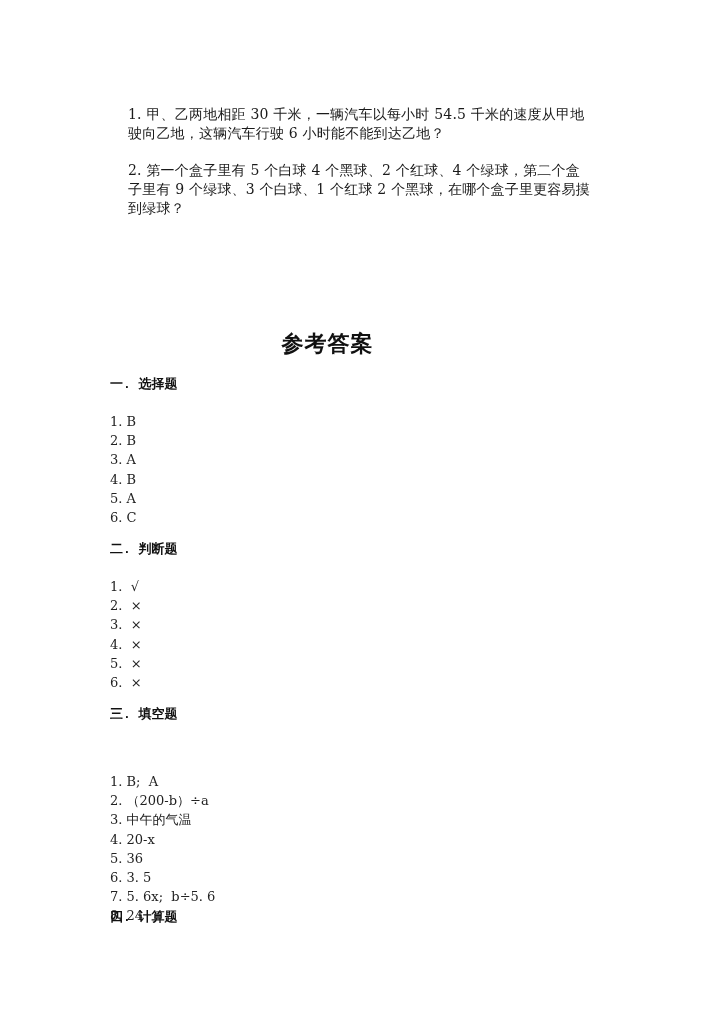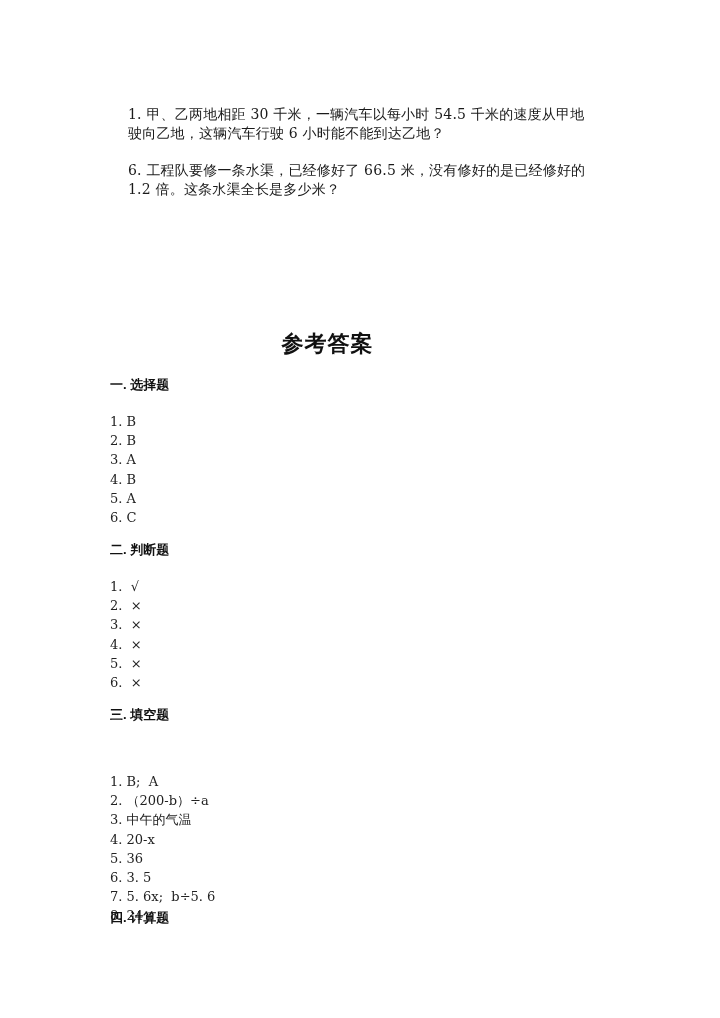--- a/index.html
+++ b/index.html
@@ -3,31 +3,31 @@
 <meta charset="utf-8">
 <style>
   html, body { margin: 0; padding: 0; background: #ffffff; }
   body { width: 720px; height: 1018px; position: relative; overflow: hidden;
          font-family: "DejaVu Serif", "Liberation Serif", serif; color: #1a1a1a; }
   .page { position: absolute; left: 110px; top: 87px; width: 500px; }
   .q { font-size: 14px; line-height: 19px; margin: 18px; letter-spacing: 0.2px; }
   .title { position: absolute; left: 0; width: 655px; top: 329px; text-align: center;
            font-family: "DejaVu Sans", "Liberation Sans", sans-serif; font-weight: bold;
            font-size: 22px; line-height: 30px; letter-spacing: 1px; color: #111; }
-  .section { position: absolute; left: 110px; font-family: Liberation Sans, sans-serif;
+  .section { position: absolute; left: 110px; font-family: Liberation Mono, monospace;
              font-weight: bold; font-size: 13px; line-height: 18px; color: #111; }
   .answers { position: absolute; left: 110px; font-size: 13px; line-height: 19.2px; color: #222; }
   .answers div { white-space: pre; }
 </style>
 </head>
 <body>
 
 <div class="page">
   <p class="q">1. 甲、乙两地相距 30 千米，一辆汽车以每小时 54.5 千米的速度从甲地驶向乙地，这辆汽车行驶 6 小时能不能到达乙地？</p>
-  <p class="q">6. 工程队要修一条水渠，已经修好了 66.5 米，没有修好的是已经修好的 1.2 倍。这条水渠全长是多少米？</p>
+  <p class="q">2. 第一个盒子里有 5 个白球 4 个黑球、2 个红球、4 个绿球，第二个盒子里有 9 个绿球、3 个白球、1 个红球 2 个黑球，在哪个盒子里更容易摸到绿球？</p>
 </div>
 
 <div class="title">参考答案</div>
 
 <div class="section" style="top:376px;">一. 选择题</div>
 <div class="answers" style="top:412px;">
   <div>1. B</div>
   <div>2. B</div>
   <div>3. A</div>
   <div>4. B</div>

